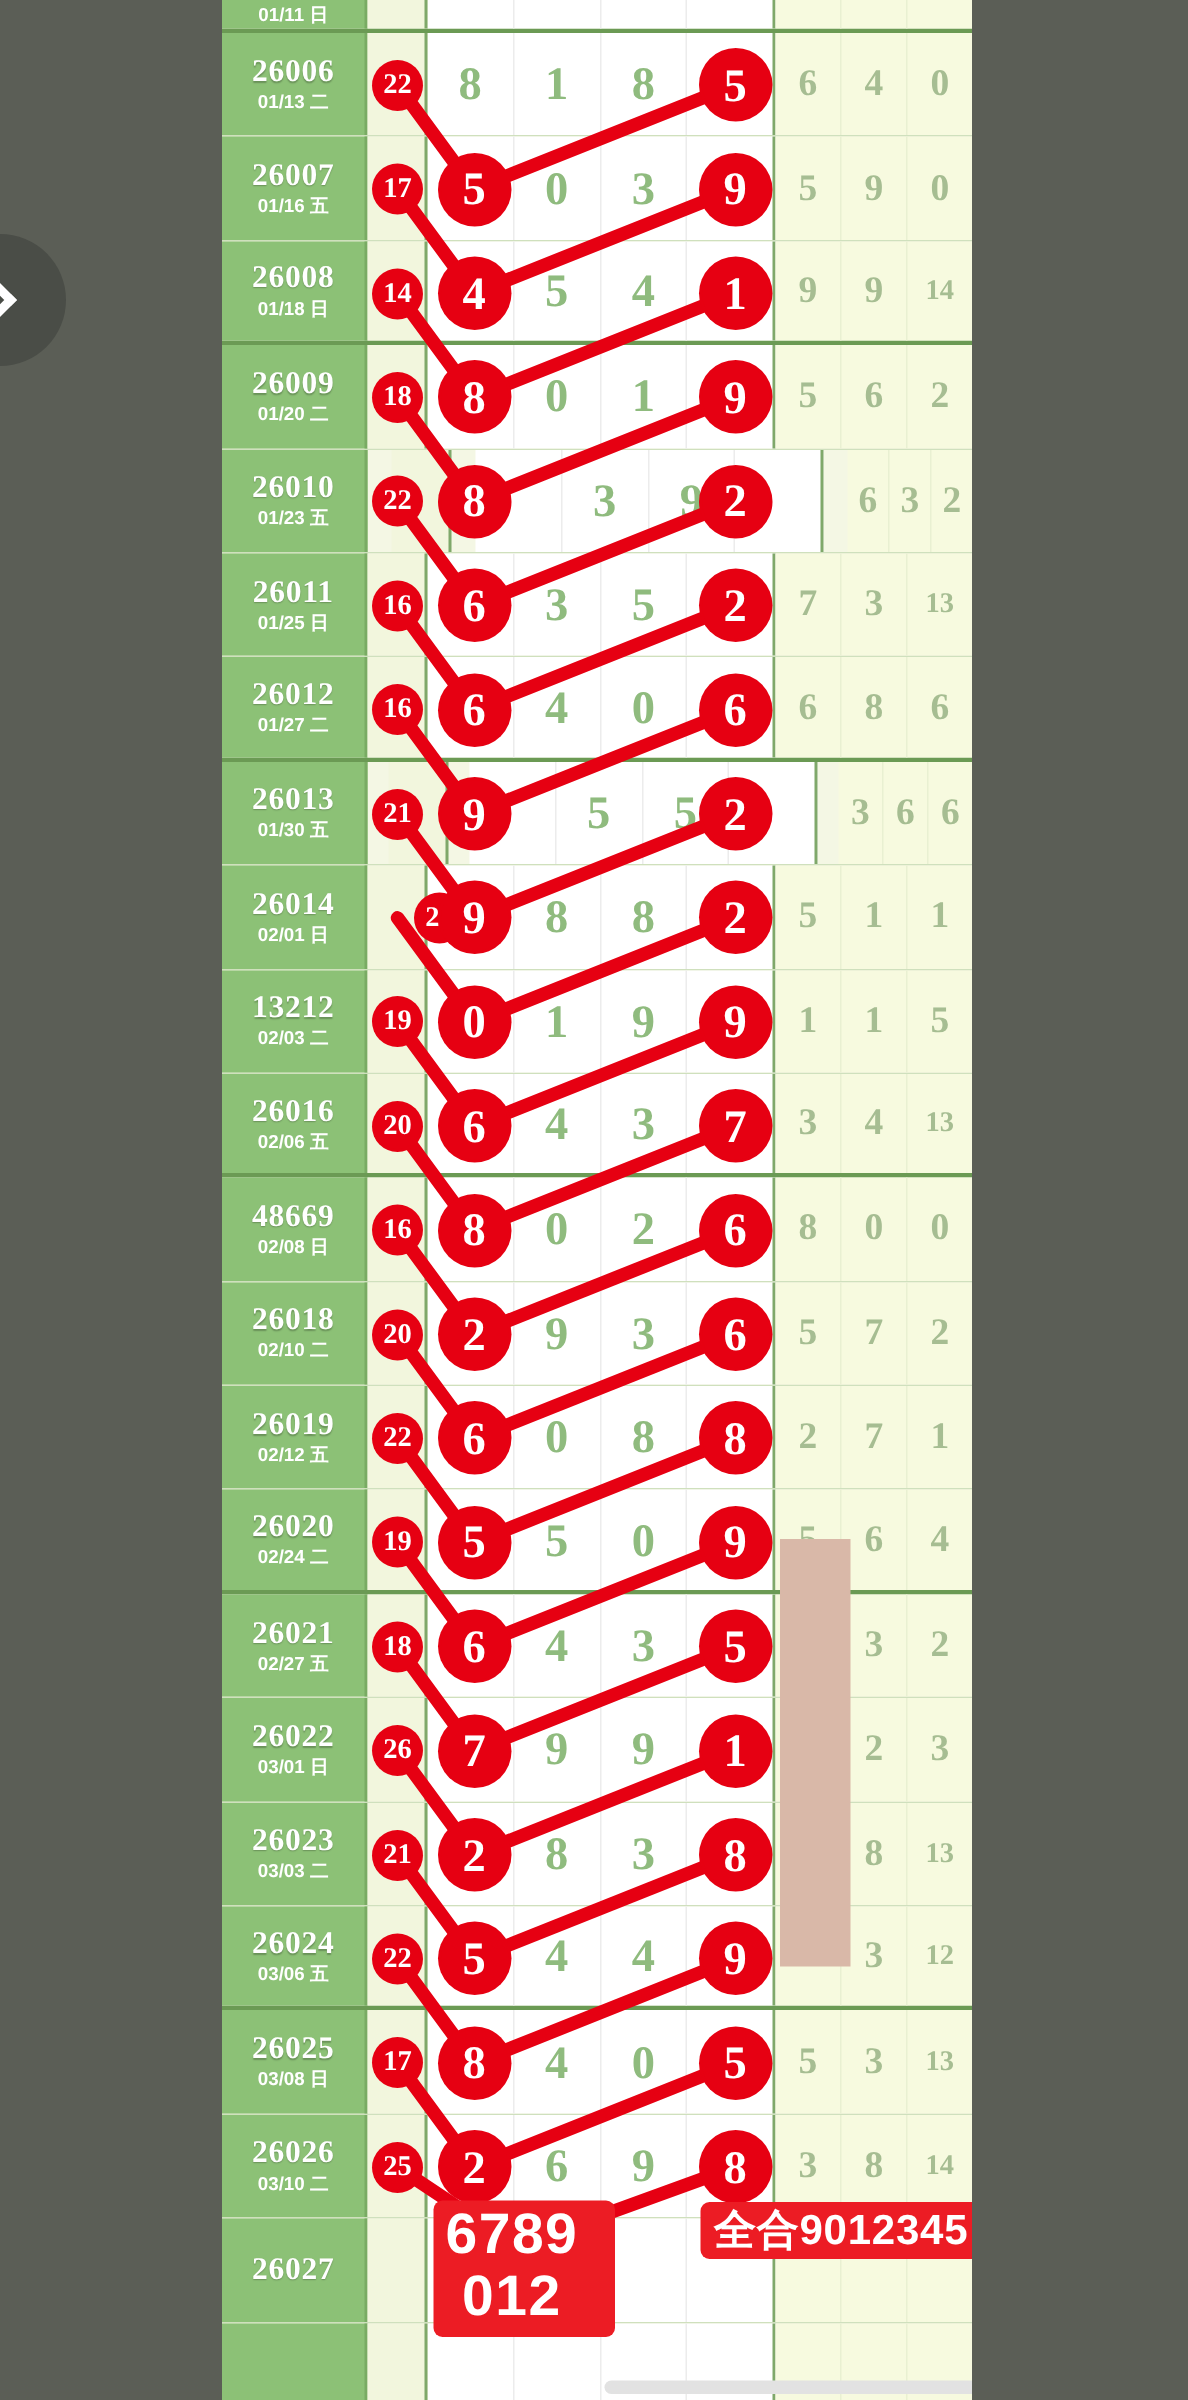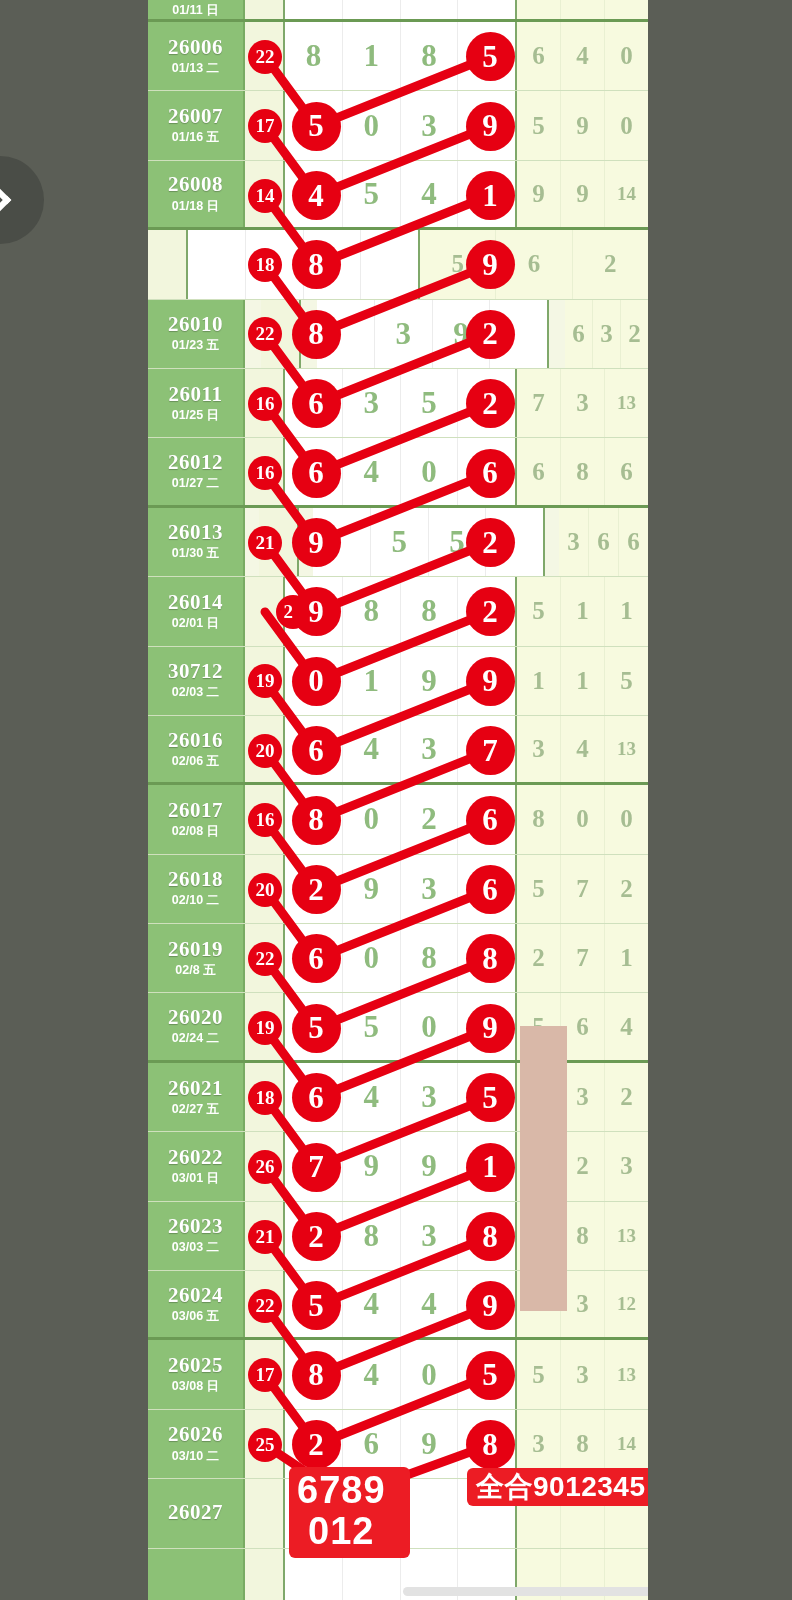--- a/index.html
+++ b/index.html
@@ -303,20 +303,24 @@
           </div>
           <div class="cell">
             <span class="dg">9</span>
           </div>
           <div class="cell">
             <span class="dg small">14</span>
           </div>
         </div>
       </div>
       <div class="row" style="height: 69.4px;">
+        <div class="c-period">
+          <div class="pno">26009</div>
+          <div class="pdate">01/20 二</div>
+        </div>
         <div class="c-sum"></div>
         <div class="c-main">
           <div class="cell"></div>
           <div class="cell">
             <span class="dg">0</span>
           </div>
           <div class="cell">
             <span class="dg">1</span>
           </div>
           <div class="cell"></div>
@@ -468,21 +472,21 @@
           <div class="cell">
             <span class="dg">1</span>
           </div>
           <div class="cell">
             <span class="dg">1</span>
           </div>
         </div>
       </div>
       <div class="row" style="height: 69.4px;">
         <div class="c-period">
-          <div class="pno">30712</div>
+          <div class="pno">13212</div>
           <div class="pdate">02/03 二</div>
         </div>
         <div class="c-sum"></div>
         <div class="c-main">
           <div class="cell"></div>
           <div class="cell">
             <span class="dg">1</span>
           </div>
           <div class="cell">
             <span class="dg">9</span>
@@ -524,21 +528,21 @@
           <div class="cell">
             <span class="dg">4</span>
           </div>
           <div class="cell">
             <span class="dg small">13</span>
           </div>
         </div>
       </div>
       <div class="row" style="height: 69.4px;">
         <div class="c-period">
-          <div class="pno">26017</div>
+          <div class="pno">48669</div>
           <div class="pdate">02/08 日</div>
         </div>
         <div class="c-sum"></div>
         <div class="c-main">
           <div class="cell"></div>
           <div class="cell">
             <span class="dg">0</span>
           </div>
           <div class="cell">
             <span class="dg">2</span>
@@ -581,21 +585,21 @@
             <span class="dg">7</span>
           </div>
           <div class="cell">
             <span class="dg">2</span>
           </div>
         </div>
       </div>
       <div class="row" style="height: 69.4px;">
         <div class="c-period">
           <div class="pno">26019</div>
-          <div class="pdate">02/8 五</div>
+          <div class="pdate">02/12 五</div>
         </div>
         <div class="c-sum"></div>
         <div class="c-main">
           <div class="cell"></div>
           <div class="cell">
             <span class="dg">0</span>
           </div>
           <div class="cell">
             <span class="dg">8</span>
           </div>

